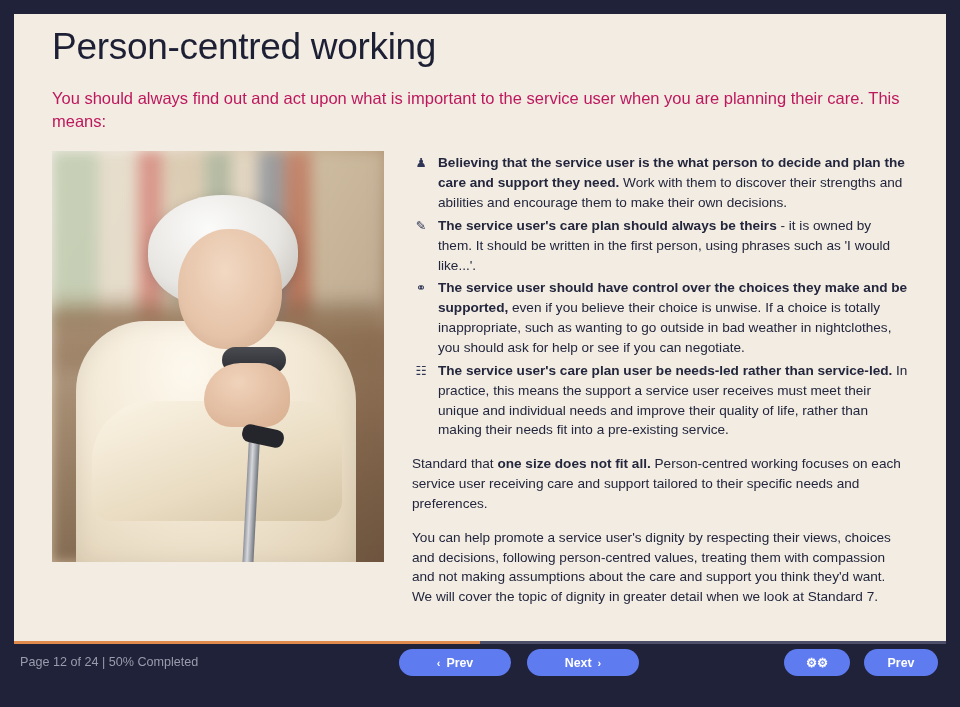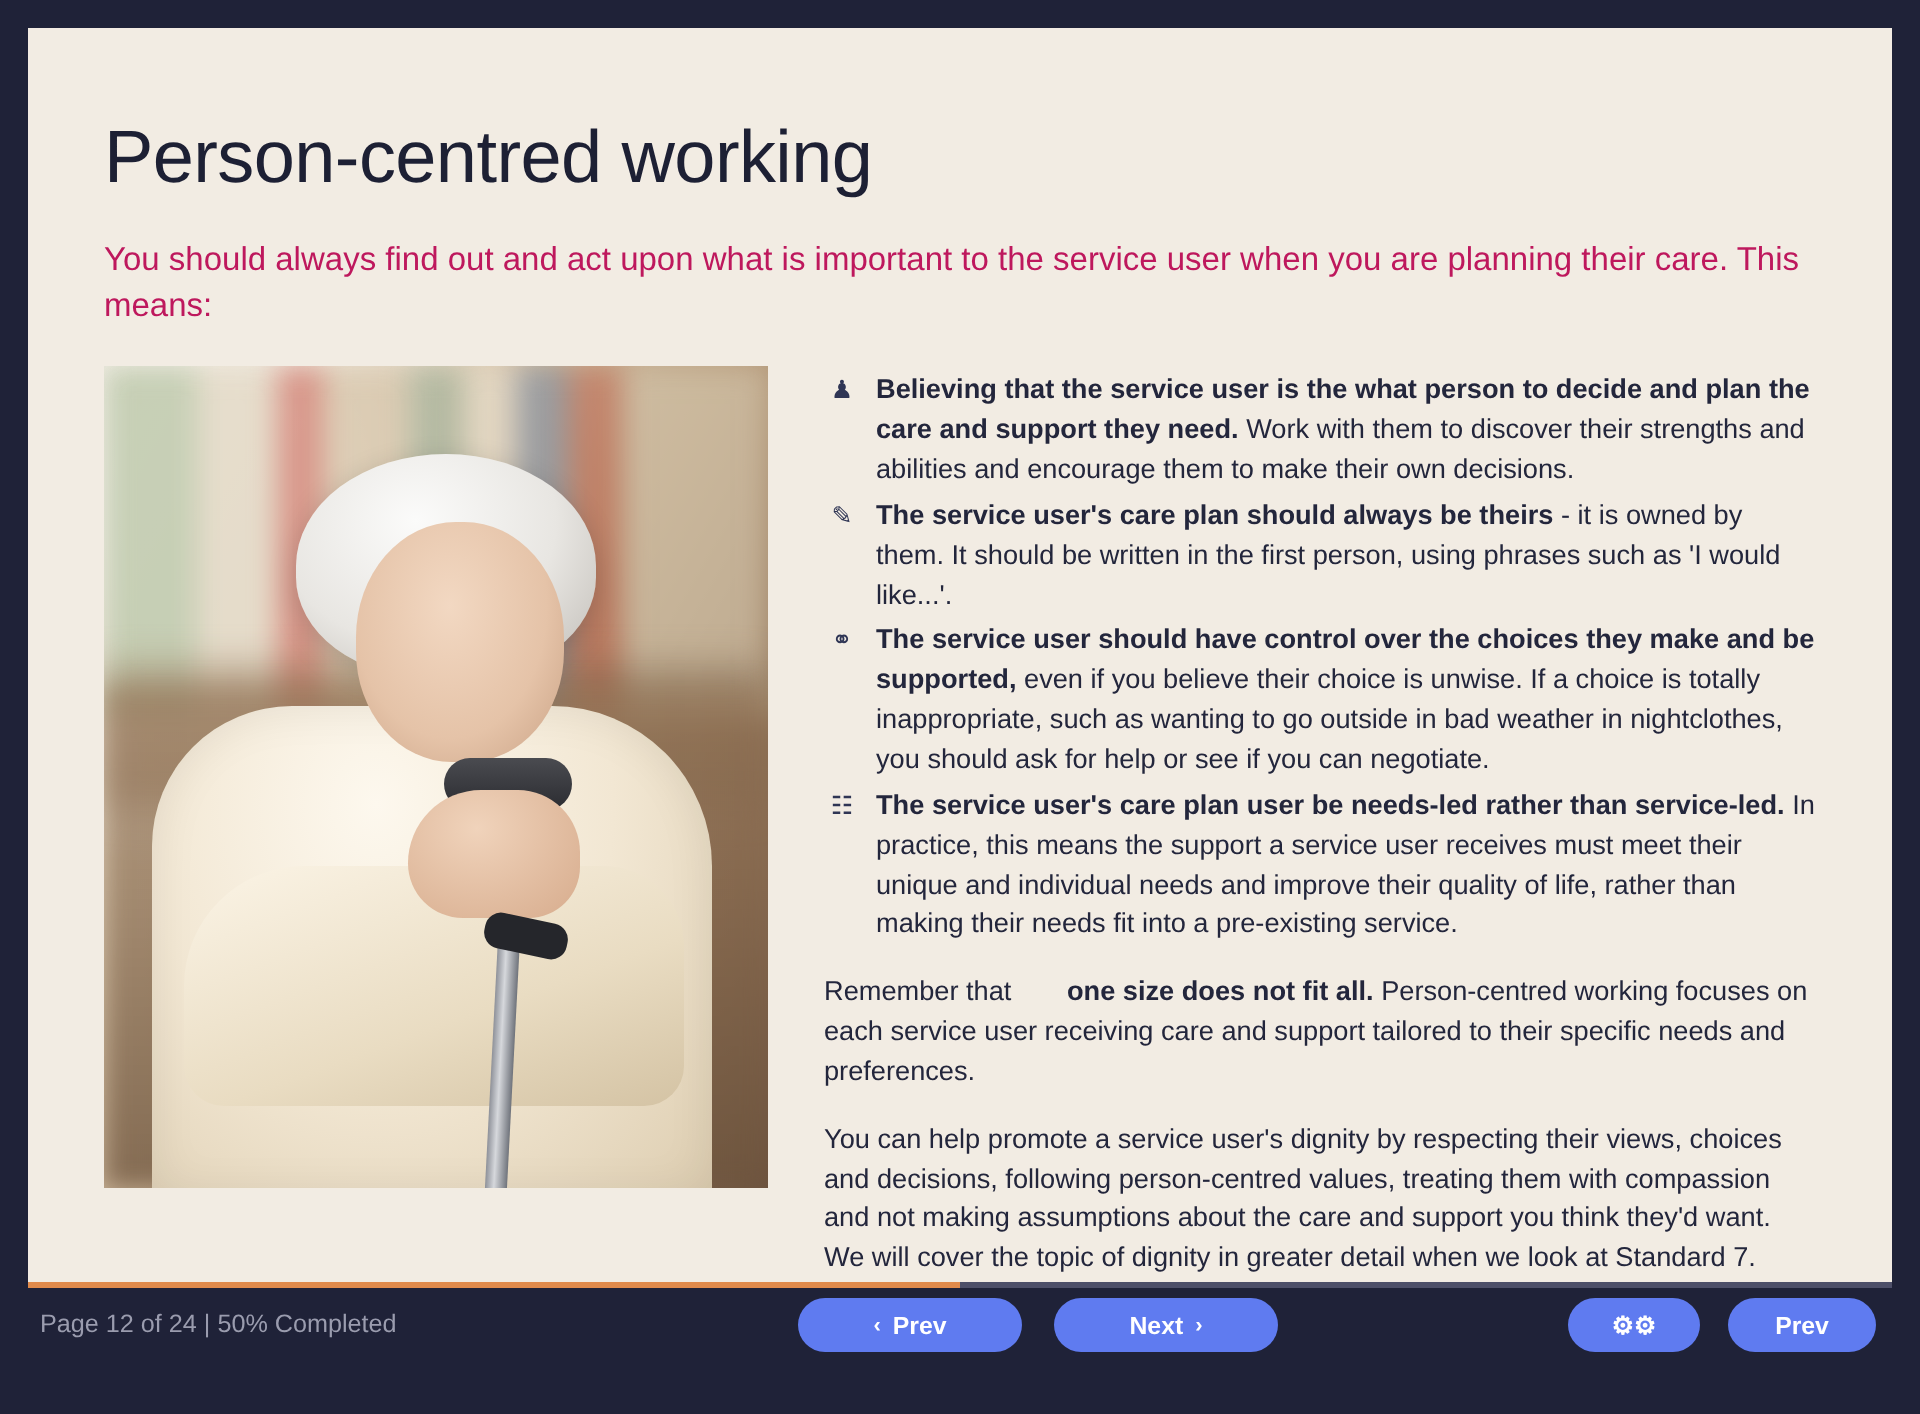--- a/index.html
+++ b/index.html
@@ -15,21 +15,21 @@
     background: #1f2238;
     overflow: hidden;
   }
   .slide {
     position: absolute;
     left: 14px; top: 14px;
     width: 932px; height: 627px;
     background: #f2ece3;
   }
   .slide-inner {
-    padding: 44px 38px 0 38px;
+    padding: 12px 38px 0 38px;
   }
   h1.title {
     margin: 0;
     font-size: 37px;
     font-weight: 400;
     color: #1d2034;
     letter-spacing: -0.3px;
     line-height: 1.15;
   }
   p.intro {
@@ -170,21 +170,21 @@
     font-size: 12.5px;
     color: #2f3554;
   }
   ul.bullets li b { font-weight: bold; }
   p.note {
     margin: 14px 0 0 0;
     font-size: 13.6px;
     line-height: 1.46;
     color: #23263c;
   }
-  p.note b { font-weight: bold; margin-left: 24px; }
+  p.note b { font-weight: bold; }
 
   
   .progress-track {
     position: absolute;
     left: 14px; top: 641px;
     width: 932px; height: 3px;
     background: #4d4f68;
   }
   .progress-fill {
     position: absolute;
@@ -279,21 +279,21 @@
               <span class="ico">⚭</span>
               <b>The service user should have control over the choices they make and be supported,</b><span> even if you believe their choice is unwise. If a choice is totally inappropriate, such as wanting to go outside in bad weather in nightclothes, you should ask for help or see if you can negotiate.</span>
             </li>
             <li>
               <span class="ico">☷</span>
               <b>The service user's care plan user be needs-led rather than service-led.</b><span> In practice, this means the support a service user receives must meet their unique and individual needs and improve their quality of life, rather than making their needs fit into a pre-existing service.</span>
             </li>
           </ul>
 
           <p class="note">
-            <span>Remember that </span><b>one size does not fit all.</b><span> Person-centred working focuses on each service user receiving care and support tailored to their specific needs and preferences.</span>
+            <span>Standard that </span><b>one size does not fit all.</b><span> Person-centred working focuses on each service user receiving care and support tailored to their specific needs and preferences.</span>
           </p>
 
           <p class="note">You can help promote a service user's dignity by respecting their views, choices and decisions, following person-centred values, treating them with compassion and not making assumptions about the care and support you think they'd want. We will cover the topic of dignity in greater detail when we look at Standard 7.</p>
         </div>
 
       </div>
     </div>
   </div>
 
   <div class="progress-track">

